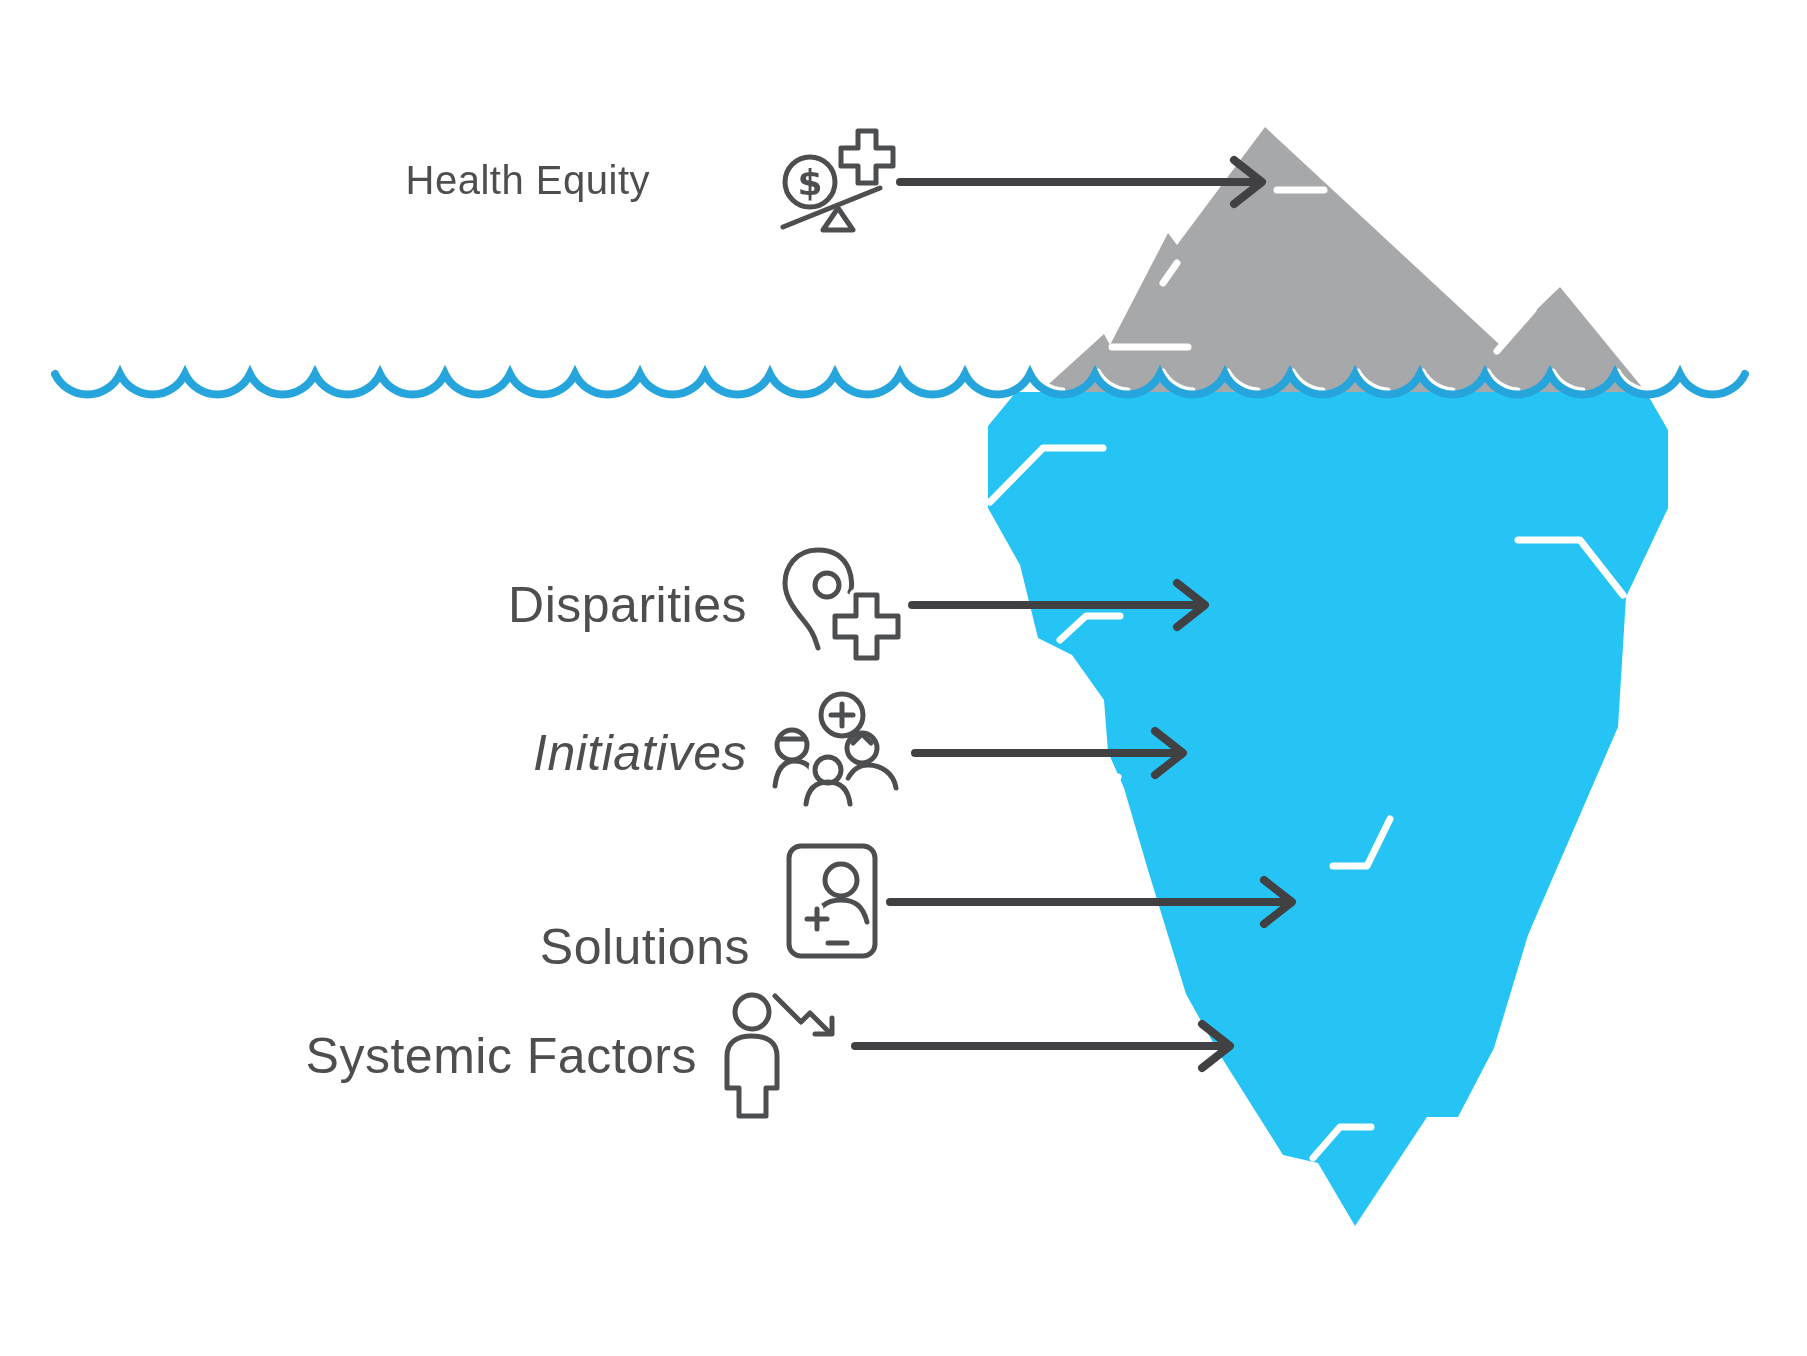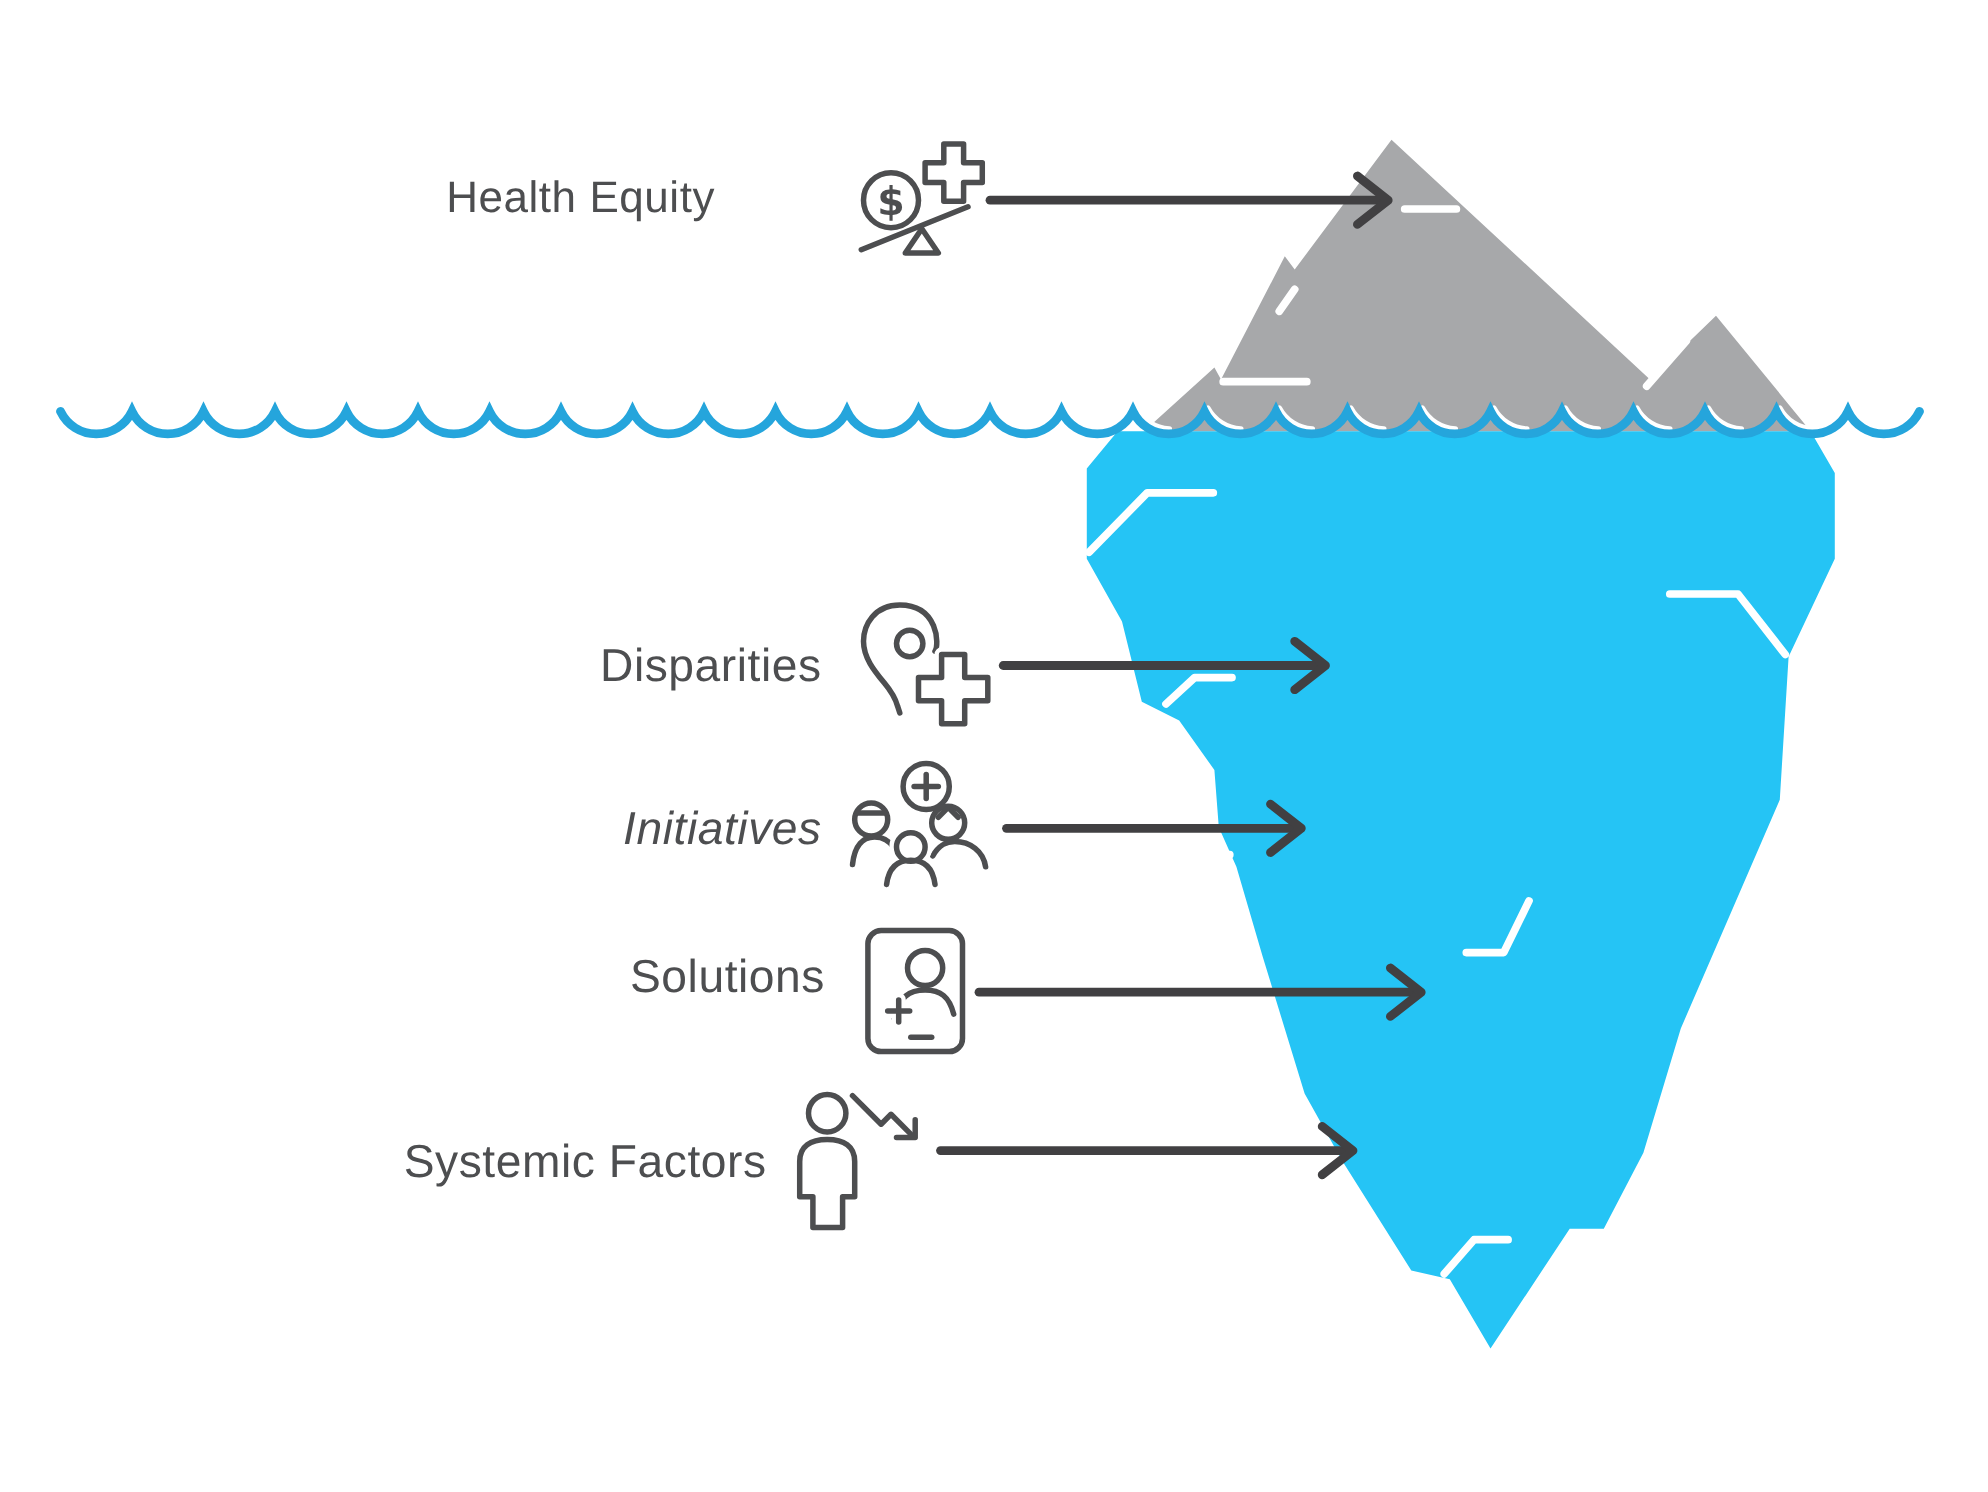--- a/index.html
+++ b/index.html
@@ -9,21 +9,21 @@
     background:#ffffff;
     overflow:hidden;
     font-family:"Liberation Sans", sans-serif;
     border-radius:29px;
   }
   #scene{position:absolute;left:0;top:0;}
   .label{
     position:absolute;
     white-space:nowrap;
     text-align:right;
-    font-size:42px;
+    font-size:50px;
     line-height:54px;
     font-weight:400;
     letter-spacing:0.5px;
   }
   .label.small{font-size:40px;}
   .icon{position:absolute;}
   .icon svg{display:block;}
   .stroke-ic{fill:none;stroke:currentColor;stroke-width:5;stroke-linecap:round;stroke-linejoin:round;}
   .halo{fill:none;stroke:#ffffff;stroke-width:13;stroke-linecap:round;stroke-linejoin:round;}
 </style>
@@ -75,21 +75,21 @@
 
   <div class="label small" style="right:1157px;top:153px;">
     <span>Health Equity</span>
   </div>
   <div class="label" style="right:1060px;top:578px;">
     <span>Disparities</span>
   </div>
   <div class="label" style="right:1060px;top:726px;font-style:italic;">
     <span>Initiatives</span>
   </div>
-  <div class="label" style="right:1057px;top:861px;">
+  <div class="label" style="right:1057px;top:920px;">
     <span>Solutions</span>
   </div>
   <div class="label" style="right:1110px;top:1029px;">
     <span>Systemic Factors</span>
   </div>
 
   <div class="icon" style="left:770px;top:120px;">
     <svg width="126" height="118" viewBox="0 0 126 118">
       <g class="stroke-ic">
         <circle cx="40" cy="62" r="25"></circle>

